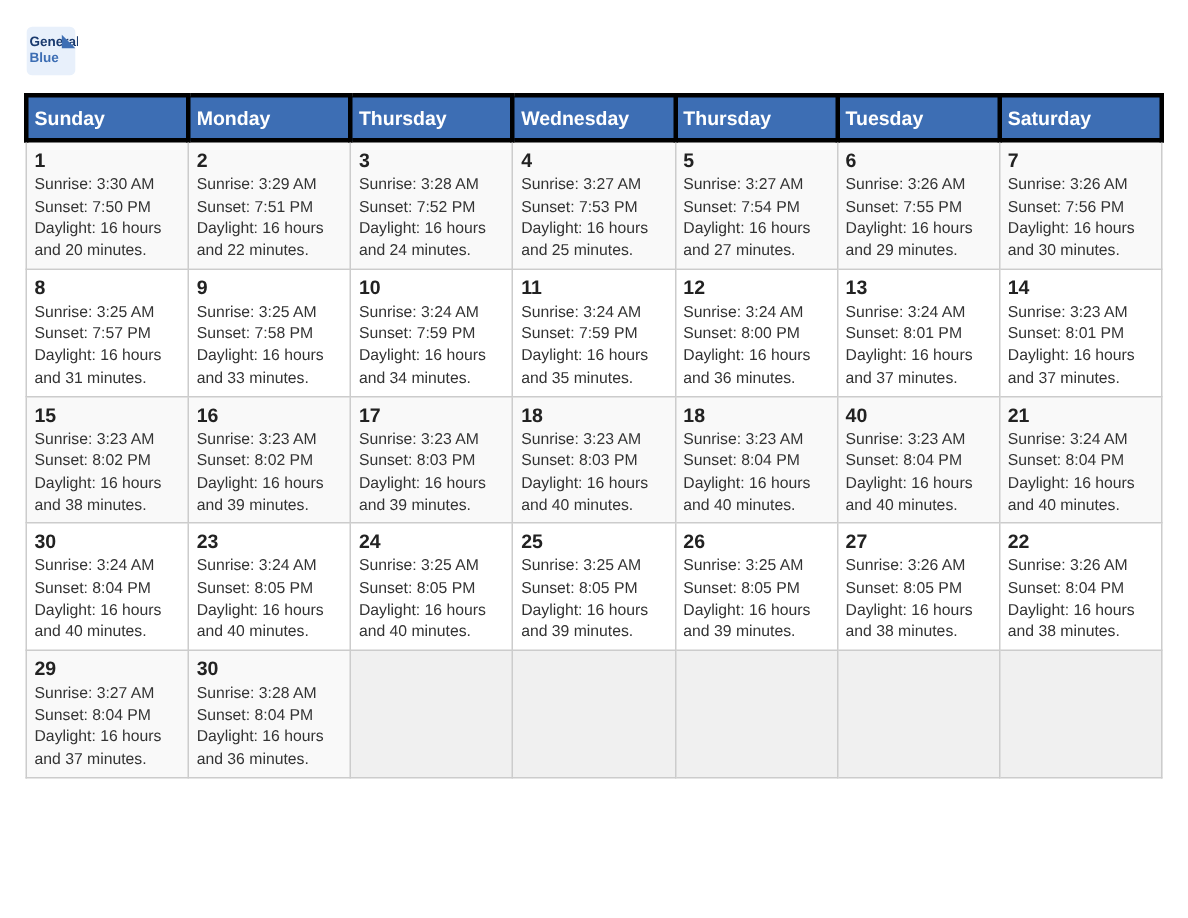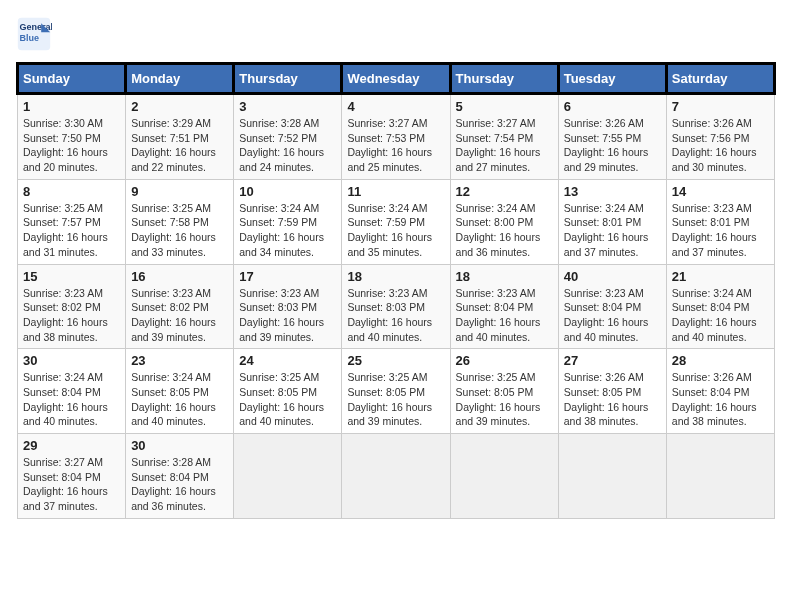--- a/index.html
+++ b/index.html
@@ -309,21 +309,21 @@
 and 39 minutes.</div>
         </td>
         <td>
           <span class="day-num">27</span>
           <div class="day-info" style="white-space: pre-line;">Sunrise: 3:26 AM
 Sunset: 8:05 PM
 Daylight: 16 hours
 and 38 minutes.</div>
         </td>
         <td>
-          <span class="day-num">28</span>
+          <span class="day-num">22</span>
           <div class="day-info" style="white-space: pre-line;">Sunrise: 3:26 AM
 Sunset: 8:04 PM
 Daylight: 16 hours
 and 38 minutes.</div>
         </td>
       </tr>
       <tr>
         <td>
           <span class="day-num">29</span>
           <div class="day-info" style="white-space: pre-line;">Sunrise: 3:27 AM

